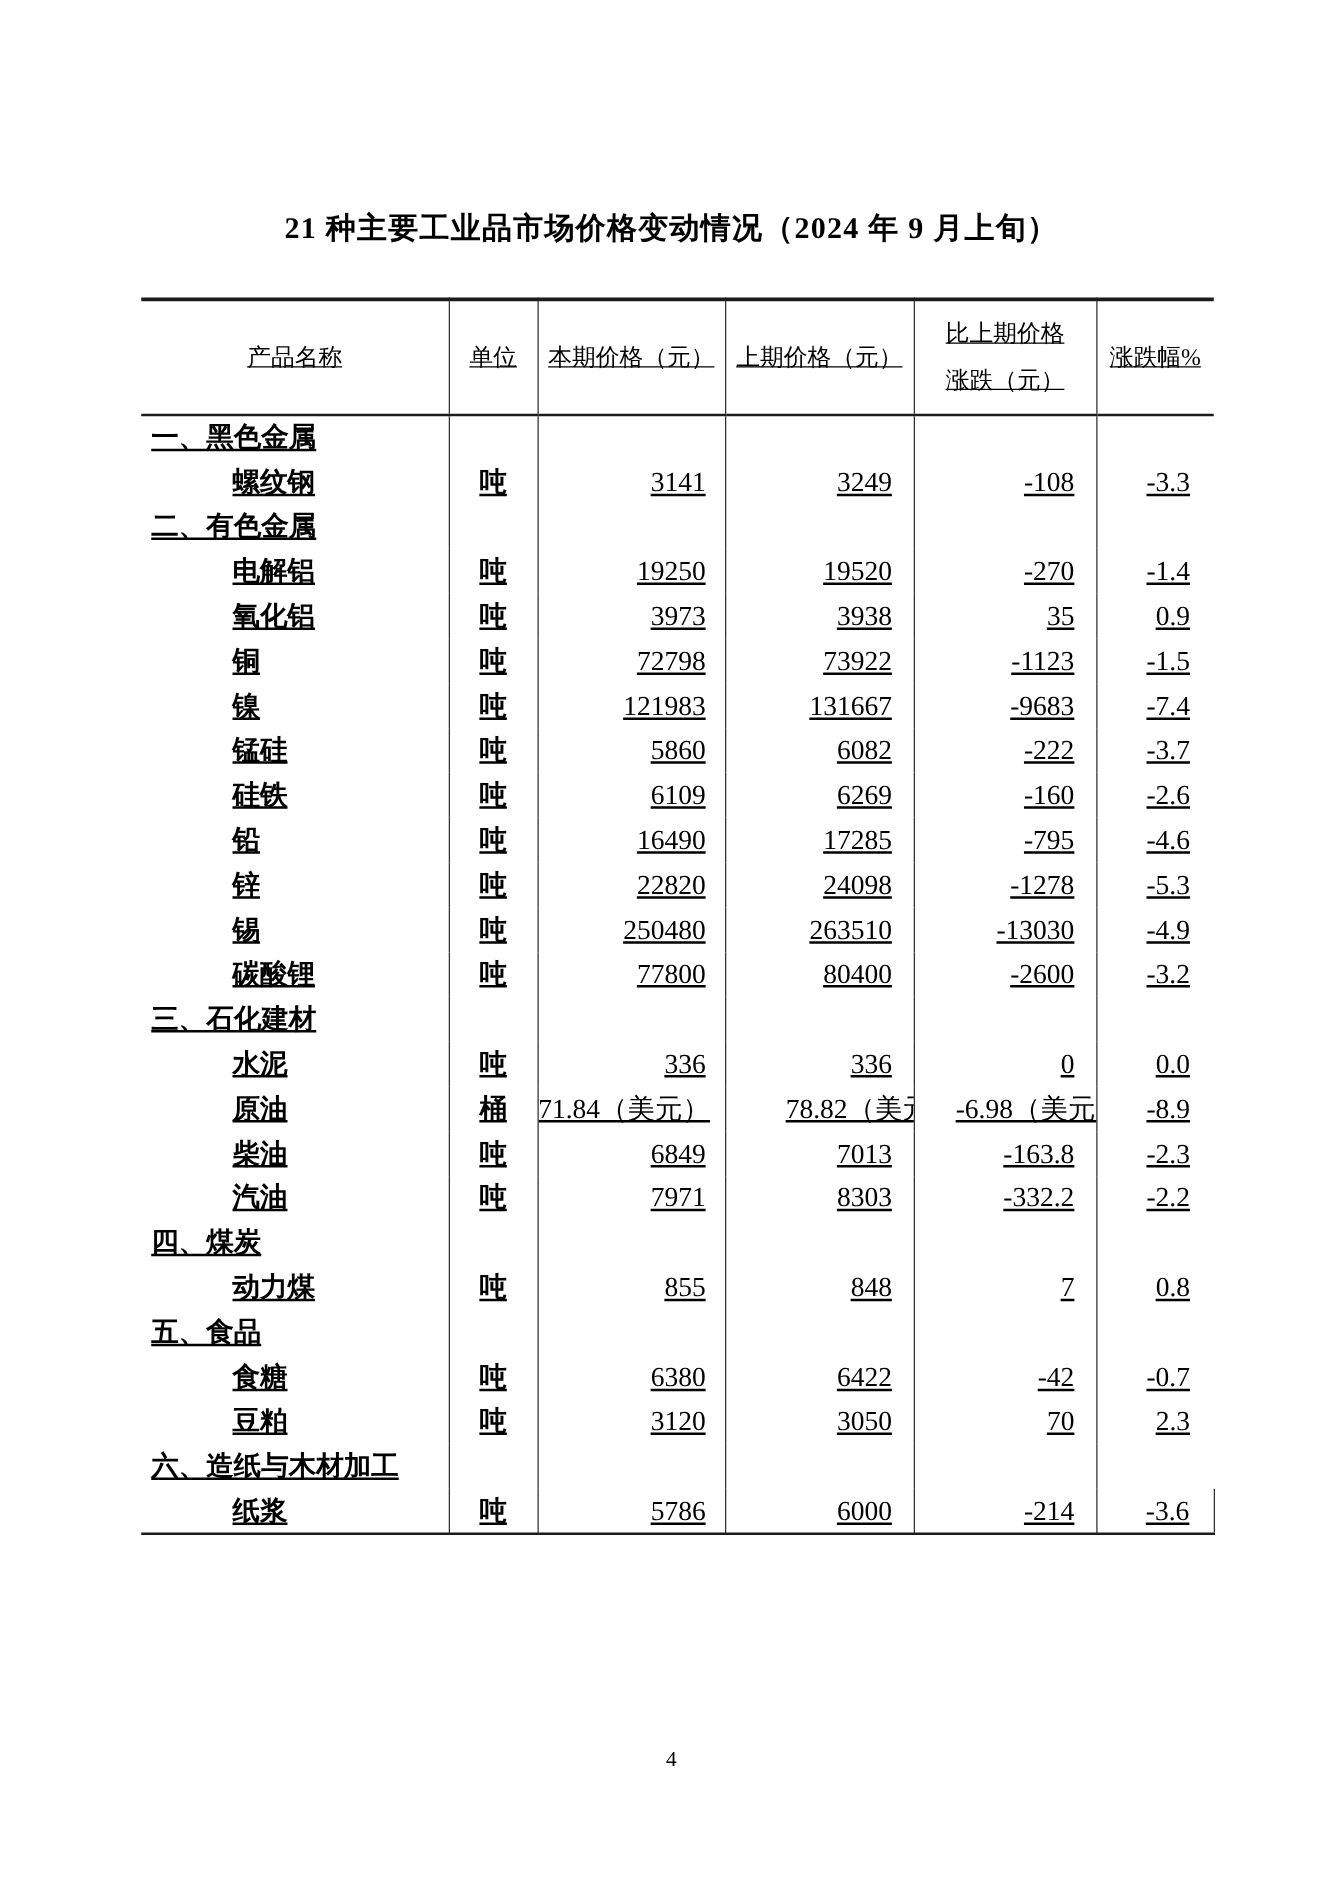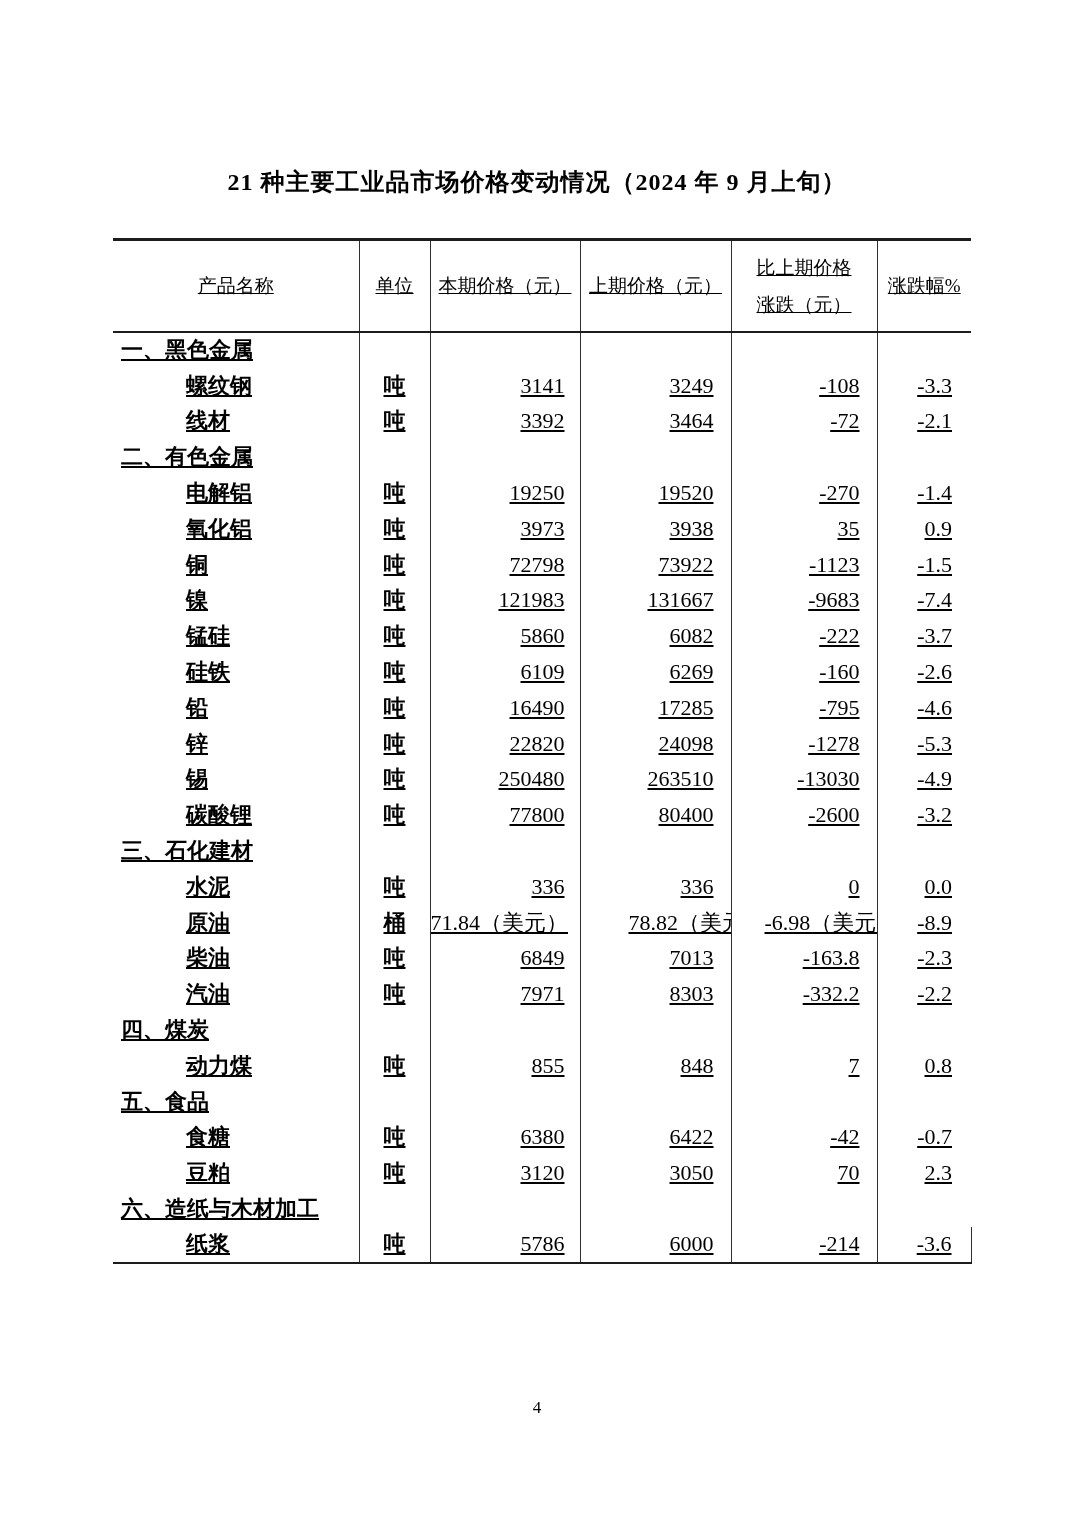--- a/index.html
+++ b/index.html
@@ -143,28 +143,20 @@
         </tr>
         <tr>
           <td class="c0">螺纹钢</td>
           <td class="c1">吨</td>
           <td class="c2">3141</td>
           <td class="c3">3249</td>
           <td class="c4">-108</td>
           <td class="c5">-3.3</td>
         </tr>
         <tr>
-          <td class="c0">线材</td>
-          <td class="c1">吨</td>
-          <td class="c2">3392</td>
-          <td class="c3">3464</td>
-          <td class="c4">-72</td>
-          <td class="c5">-2.1</td>
-        </tr>
-        <tr>
           <td class="c0 cat">二、有色金属</td>
           <td class="c1"></td>
           <td class="c2"></td>
           <td class="c3"></td>
           <td class="c4"></td>
           <td class="c5"></td>
         </tr>
         <tr>
           <td class="c0">电解铝</td>
           <td class="c1">吨</td>

